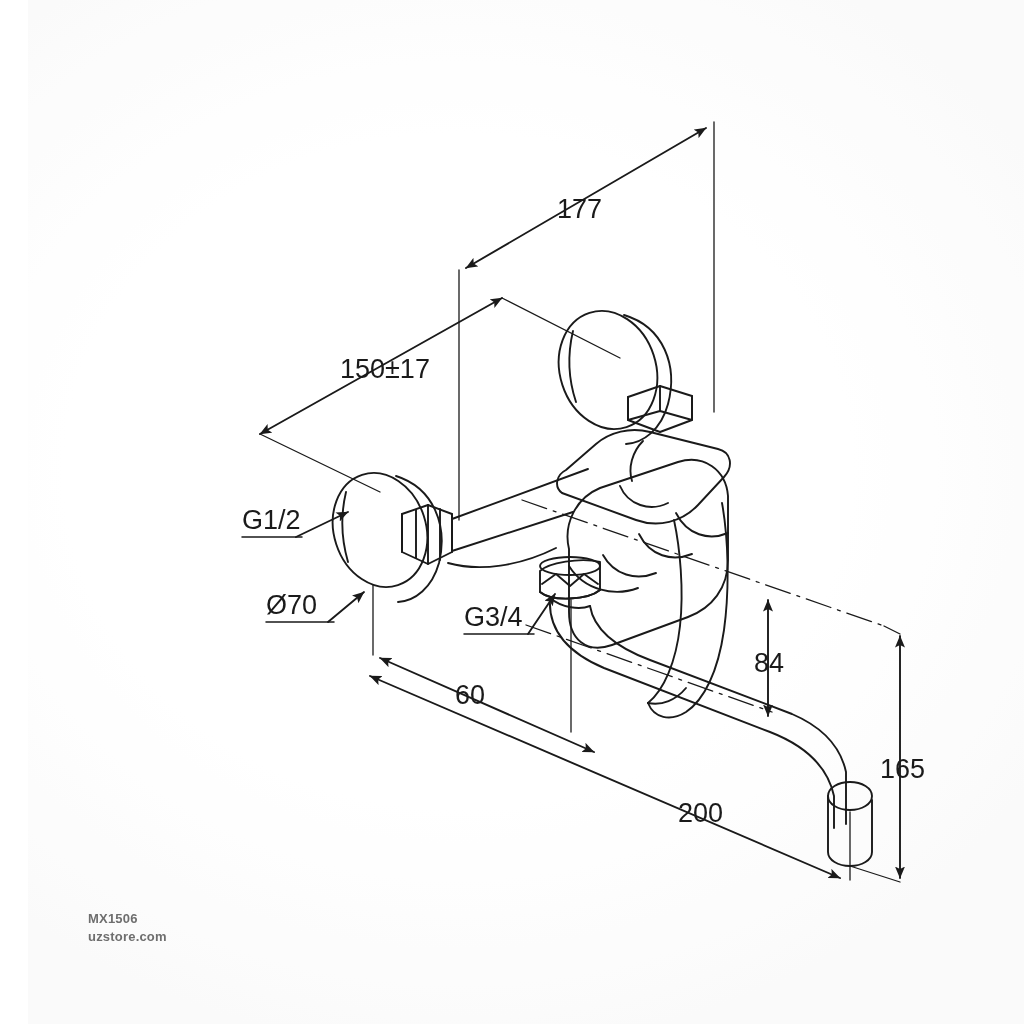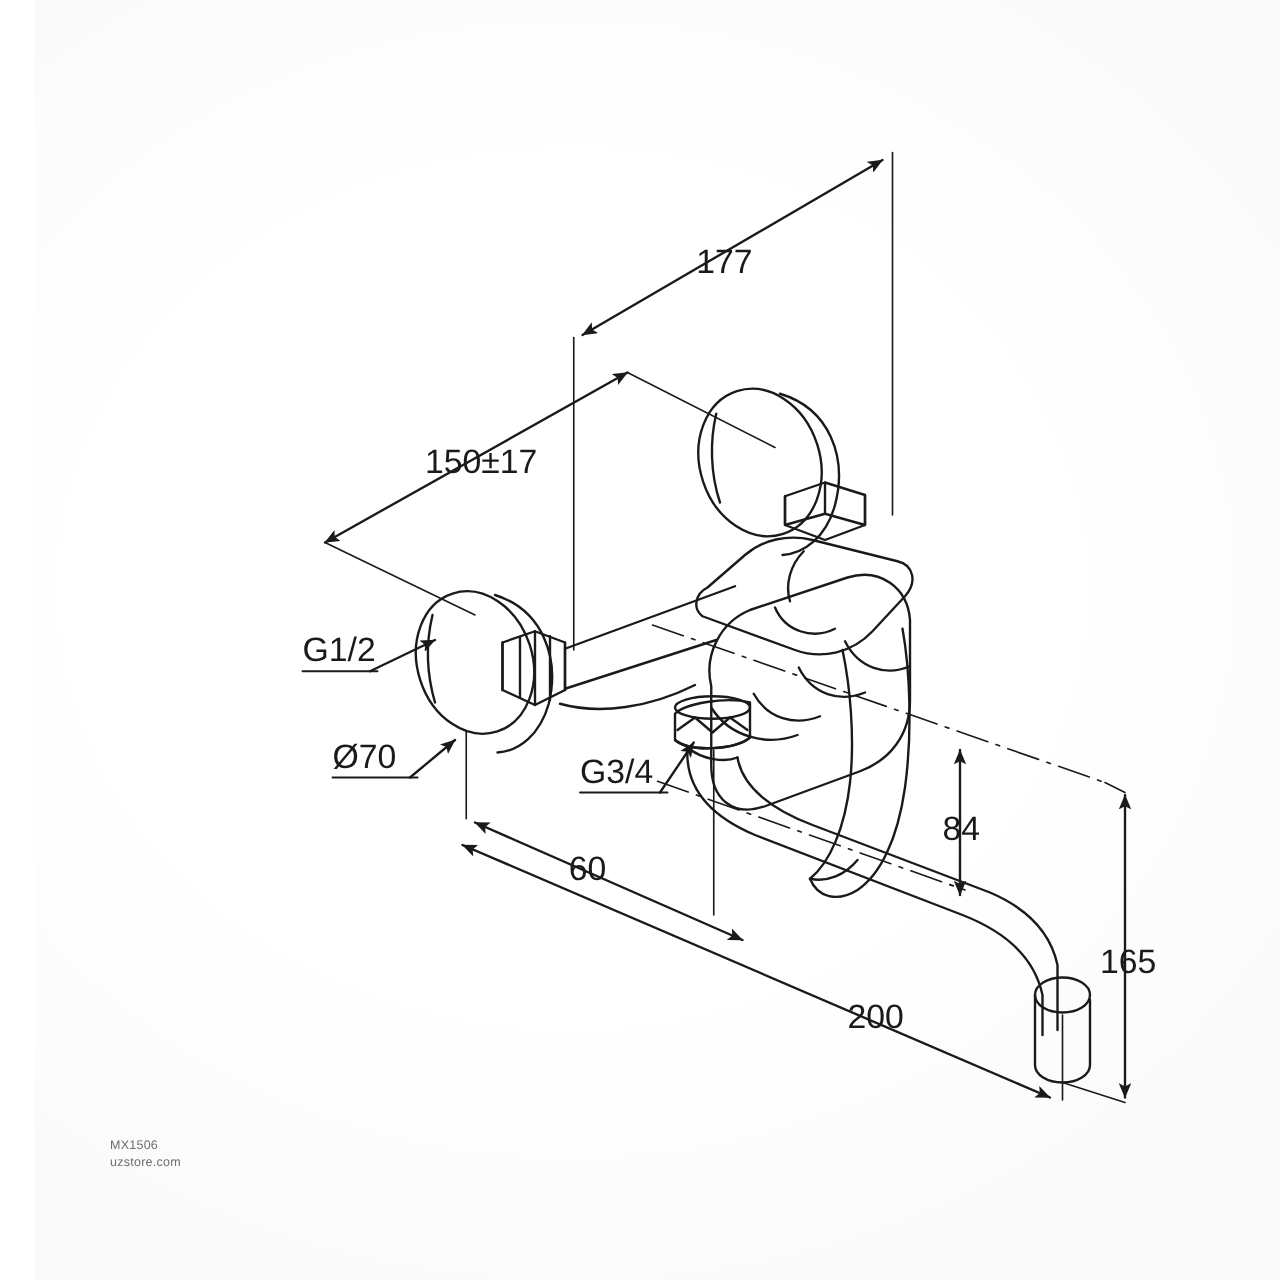--- a/index.html
+++ b/index.html
@@ -14,22 +14,23 @@
     position:absolute;inset:0;
     width:1024px;height:1024px;
     background:
       radial-gradient(ellipse 70% 60% at 42% 46%, #ffffff 0%, #ffffff 55%, #fbfbfb 78%, #f7f7f7 100%);
     margin-left: 28px;
   }
   #wm{position:absolute;inset:0;pointer-events:none;}
   #drawing{position:absolute;inset:0;}
   #footer{
     position:absolute;left:60px;top:910px;
-    color:#6e6e6e;font-size:10px;line-height:1.38;
+    color:#6e6e6e;font-size:13px;line-height:1.38;
     letter-spacing:.2px;
+    font-weight:bold;
   }
   #footer div{white-space:nowrap;}
   .dimtxt{font-size:27px;fill:#1a1a1a;font-family:"Liberation Sans","DejaVu Sans",sans-serif;}
   .lbltxt{font-size:27px;fill:#1a1a1a;font-family:"Liberation Sans","DejaVu Sans",sans-serif;}
 </style>
 </head>
 <body>
 
 <div id="stage">
 

